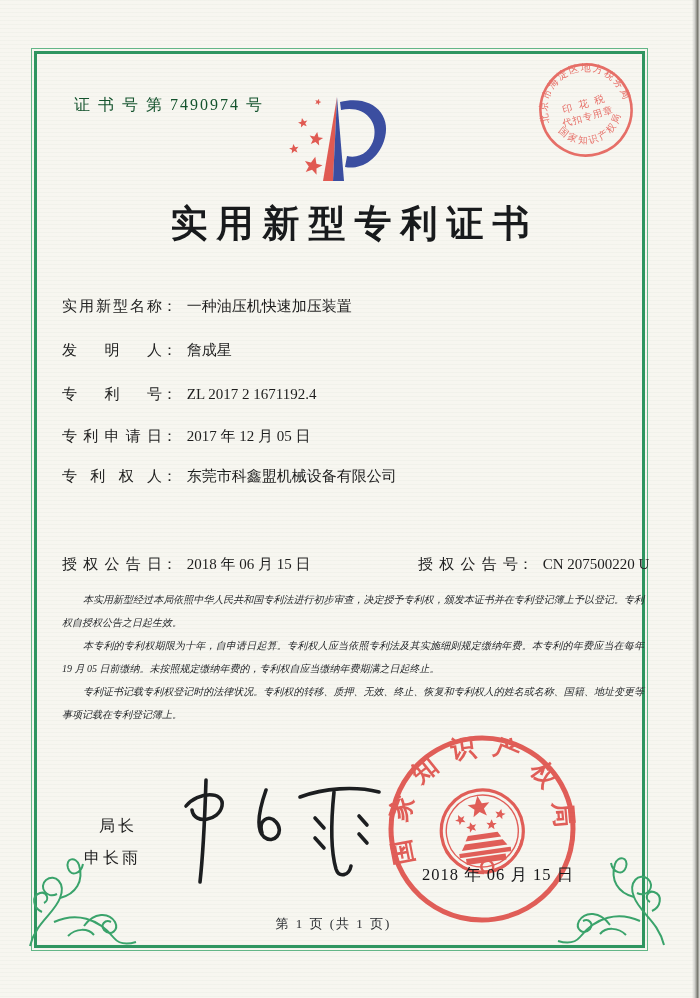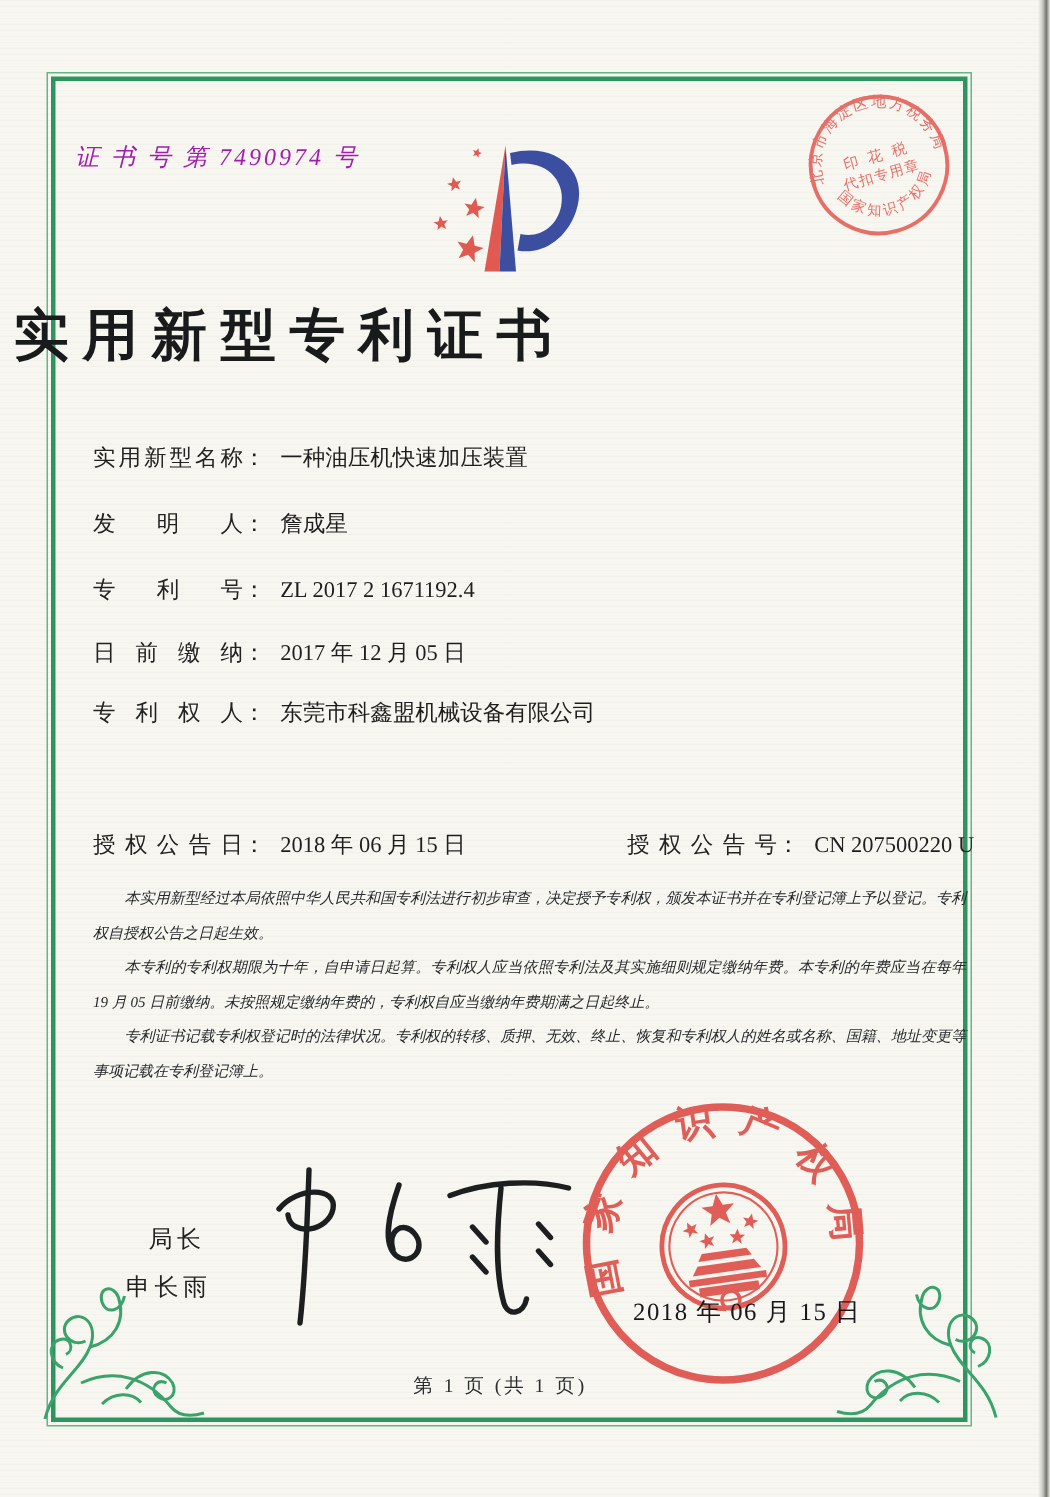--- a/index.html
+++ b/index.html
@@ -20,26 +20,26 @@
   }
   
   .frame-outer{
     position:absolute;left:31px;top:48px;width:617px;height:903px;
     border:1px solid #63b687;box-sizing:border-box;
   }
   .frame-inner{
     position:absolute;inset:2px;border:3px solid #2e9560;box-sizing:border-box;
   }
   .cert-no{
-    position:absolute;left:50px;top:95px;
-    font-size:16px;letter-spacing:2px;color:#a21caf;font-style:italic;
+    position:absolute;left:74px;top:95px;
+    font-size:16px;letter-spacing:2px;color:#14532d;
   }
   .logo{position:absolute;left:283px;top:94px;width:118px;height:92px;}
   .title{
-    position:absolute;left:0;top:199px;width:700px;text-align:left;
+    position:absolute;left:0;top:199px;width:700px;text-align:center;
     font-size:37px;font-weight:bold;letter-spacing:9px;padding-left:9px;
     box-sizing:border-box;color:#181a1c;
   }
   .frow{position:absolute;left:62px;right:52px;font-size:15px;line-height:22px;}
   .flabel{
     display:inline-block;width:100px;vertical-align:top;
     text-align:justify;text-align-last:justify;color:#222;
   }
   .colon{display:inline-block;vertical-align:top;}
   .fvalue{display:inline-block;vertical-align:top;margin-left:6px;max-width:455px;}
@@ -113,21 +113,21 @@
     <span class="flabel">发明人</span><span class="colon">：</span>
     <span class="fvalue">詹成星</span>
   </div>
 
   <div class="frow" style="top:383px">
     <span class="flabel">专利号</span><span class="colon">：</span>
     <span class="fvalue">ZL 2017 2 1671192.4</span>
   </div>
 
   <div class="frow" style="top:425px">
-    <span class="flabel">日前缴纳</span><span class="colon">：</span>
+    <span class="flabel">专利申请日</span><span class="colon">：</span>
     <span class="fvalue">2017 年 12 月 05 日</span>
   </div>
 
   <div class="frow" style="top:465px">
     <span class="flabel">专利权人</span><span class="colon">：</span>
     <span class="fvalue">东莞市科鑫盟机械设备有限公司</span>
   </div>
 
 
   <div class="frow" style="top:553px">

